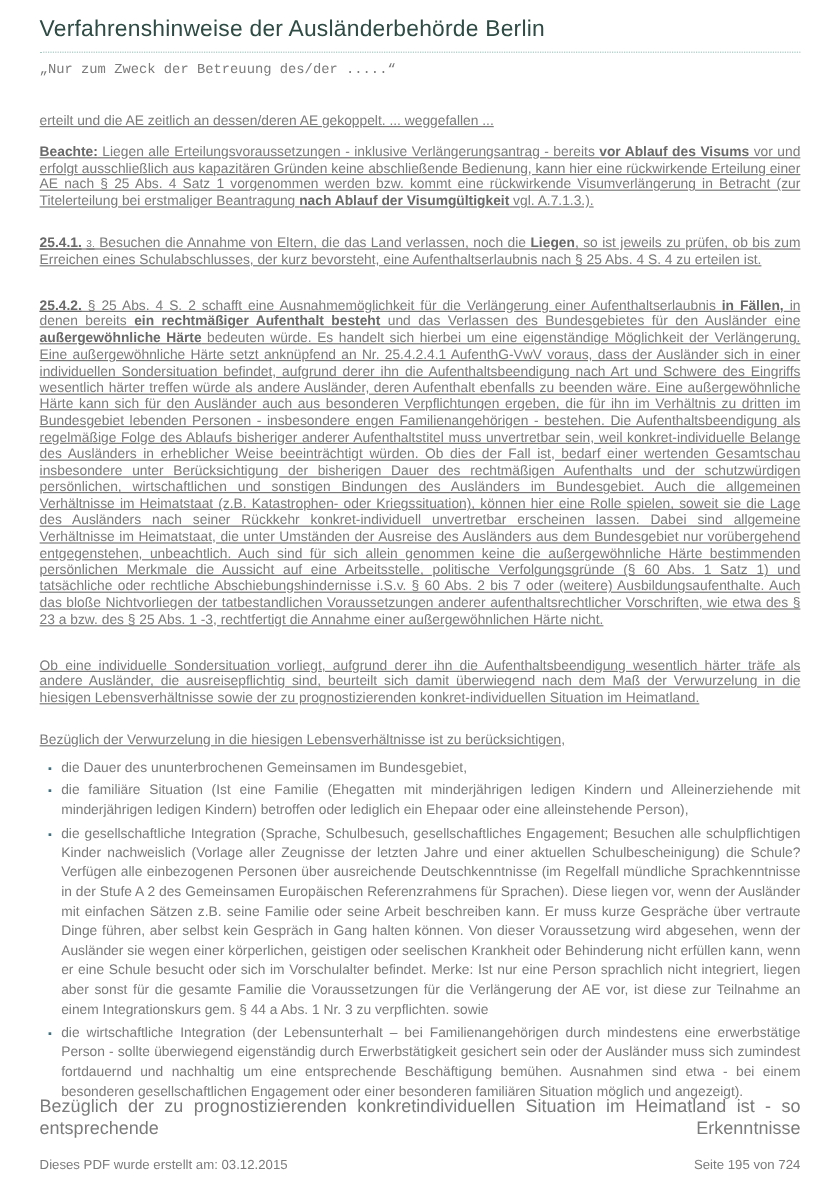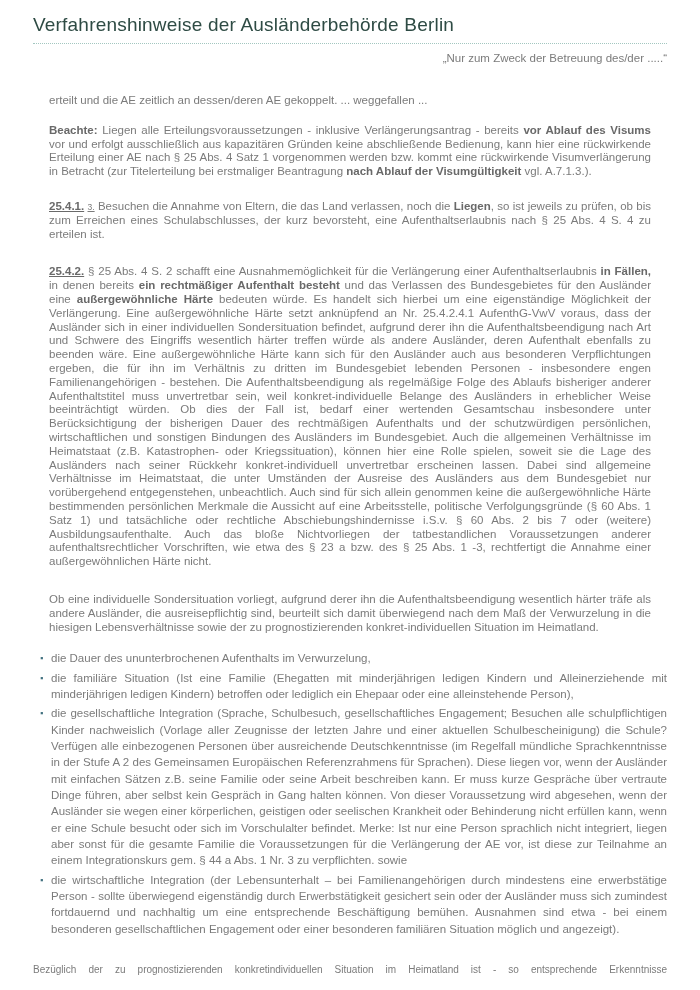--- a/index.html
+++ b/index.html
@@ -15,30 +15,32 @@
   }
   .doc-title {
     margin:0; padding:0 0 7px 0;
     font-size:19px; font-weight:400;
     color:#2e4b44;
     border-bottom:1px dotted #a3c7c0;
     letter-spacing:0.2px;
   }
   .subtitle {
     margin-top:8px;
-    text-align:right;
+    text-align:left;
     font-size:11.5px;
     color:#7b7b7b;
+    font-family:Liberation Mono, monospace;
   }
   .para {
-    margin:16px;
+    margin:0;
     font-size:11.5px;
     line-height:1.2;
     text-align:justify;
     color:#7b7b7b;
+    text-decoration:underline;
   }
   .mt-xl { margin-top:30px; }
   .mt-l  { margin-top:24px; }
   .mt-m  { margin-top:21px; }
   .mt-s  { margin-top:12px; }
   .b  { font-weight:bold; color:#696969; }
   .u  { text-decoration:underline; }
   .sm { font-size:8.5px; }
   ul.criteria {
     list-style:none;
@@ -56,23 +58,23 @@
   .bullet {
     flex:none;
     width:11px;
     font-size:9px;
     line-height:16px;
     color:#40707f;
   }
   .li-text { flex:1; }
   .closing {
     position:absolute;
-    left:33px; right:33px; bottom:14px;
+    left:33px; right:33px; bottom:40px;
     margin:0;
-    font-size:10px;
+    font-size:15px;
     line-height:1.2;
     text-align:justify;
     text-align-last:justify;
     color:#7b7b7b;
     background:transparent;
   }
   .footer {
     position:absolute;
     left:33px; right:33px; bottom:13px;
     display:flex;
@@ -93,36 +95,41 @@
   <p class="para mt-xl">erteilt und die AE zeitlich an dessen/deren AE gekoppelt. ... weggefallen ...</p>
 
   <p class="para mt-s"><span class="b">Beachte:</span><span> Liegen alle Erteilungsvoraussetzungen - inklusive Verlängerungsantrag - bereits </span><span class="b">vor Ablauf des Visums</span><span> vor und erfolgt ausschließlich aus kapazitären Gründen keine abschließende Bedienung, kann hier eine rückwirkende Erteilung einer AE nach § 25 Abs. 4 Satz 1 vorgenommen werden bzw. kommt eine rückwirkende Visumverlängerung in Betracht (zur Titelerteilung bei erstmaliger Beantragung </span><span class="b">nach Ablauf der Visumgültigkeit</span><span> vgl. A.7.1.3.).</span></p>
 
   <p class="para mt-m"><span class="b u">25.4.1.</span><span> </span><span class="u sm">3.</span><span> Besuchen die Annahme von Eltern, die das Land verlassen, noch die </span><span class="b">Liegen</span><span>, so ist jeweils zu prüfen, ob bis zum Erreichen eines Schulabschlusses, der kurz bevorsteht, eine Aufenthaltserlaubnis nach § 25 Abs. 4 S. 4 zu erteilen ist.</span></p>
 
   <p class="para mt-l"><span class="b u">25.4.2.</span><span> § 25 Abs. 4 S. 2 schafft eine Ausnahmemöglichkeit für die Verlängerung einer Aufenthaltserlaubnis </span><span class="b">in Fällen,</span><span> in denen bereits </span><span class="b">ein rechtmäßiger Aufenthalt besteht</span><span> und das Verlassen des Bundesgebietes für den Ausländer eine </span><span class="b">außergewöhnliche Härte</span><span> bedeuten würde. Es handelt sich hierbei um eine eigenständige Möglichkeit der Verlängerung. Eine außergewöhnliche Härte setzt anknüpfend an Nr. 25.4.2.4.1 AufenthG-VwV voraus, dass der Ausländer sich in einer individuellen Sondersituation befindet, aufgrund derer ihn die Aufenthaltsbeendigung nach Art und Schwere des Eingriffs wesentlich härter treffen würde als andere Ausländer, deren Aufenthalt ebenfalls zu beenden wäre. Eine außergewöhnliche Härte kann sich für den Ausländer auch aus besonderen Verpflichtungen ergeben, die für ihn im Verhältnis zu dritten im Bundesgebiet lebenden Personen - insbesondere engen Familienangehörigen - bestehen. Die Aufenthaltsbeendigung als regelmäßige Folge des Ablaufs bisheriger anderer Aufenthaltstitel muss unvertretbar sein, weil konkret-individuelle Belange des Ausländers in erheblicher Weise beeinträchtigt würden. Ob dies der Fall ist, bedarf einer wertenden Gesamtschau insbesondere unter Berücksichtigung der bisherigen Dauer des rechtmäßigen Aufenthalts und der schutzwürdigen persönlichen, wirtschaftlichen und sonstigen Bindungen des Ausländers im Bundesgebiet. Auch die allgemeinen Verhältnisse im Heimatstaat (z.B. Katastrophen- oder Kriegssituation), können hier eine Rolle spielen, soweit sie die Lage des Ausländers nach seiner Rückkehr konkret-individuell unvertretbar erscheinen lassen. Dabei sind allgemeine Verhältnisse im Heimatstaat, die unter Umständen der Ausreise des Ausländers aus dem Bundesgebiet nur vorübergehend entgegenstehen, unbeachtlich. Auch sind für sich allein genommen keine die außergewöhnliche Härte bestimmenden persönlichen Merkmale die Aussicht auf eine Arbeitsstelle, politische Verfolgungsgründe (§ 60 Abs. 1 Satz 1) und tatsächliche oder rechtliche Abschiebungshindernisse i.S.v. § 60 Abs. 2 bis 7 oder (weitere) Ausbildungsaufenthalte. Auch das bloße Nichtvorliegen der tatbestandlichen Voraussetzungen anderer aufenthaltsrechtlicher Vorschriften, wie etwa des § 23 a bzw. des § 25 Abs. 1 -3, rechtfertigt die Annahme einer außergewöhnlichen Härte nicht.</span></p>
 
   <p class="para mt-l">Ob eine individuelle Sondersituation vorliegt, aufgrund derer ihn die Aufenthaltsbeendigung wesentlich härter träfe als andere Ausländer, die ausreisepflichtig sind, beurteilt sich damit überwiegend nach dem Maß der Verwurzelung in die hiesigen Lebensverhältnisse sowie der zu prognostizierenden konkret-individuellen Situation im Heimatland.</p>
 
+  <p class="para mt-m">Bezüglich der  Verwurzelung in die hiesigen Lebensverhältnisse ist zu berücksichtigen,</p>
 
   <ul class="criteria">
       <li>
         <span class="bullet">▪</span>
-        <span class="li-text">die Dauer des ununterbrochenen Aufenthalts im Verwurzelung,</span>
+        <span class="li-text">die Dauer des ununterbrochenen Gemeinsamen im Bundesgebiet,</span>
       </li>
       <li>
         <span class="bullet">▪</span>
         <span class="li-text">die familiäre Situation (Ist eine Familie (Ehegatten mit minderjährigen ledigen Kindern und Alleinerziehende mit minderjährigen ledigen Kindern) betroffen oder lediglich ein Ehepaar oder eine alleinstehende Person),</span>
       </li>
       <li>
         <span class="bullet">▪</span>
         <span class="li-text">die gesellschaftliche Integration (Sprache, Schulbesuch, gesellschaftliches Engagement; Besuchen alle schulpflichtigen Kinder nachweislich (Vorlage aller Zeugnisse der letzten Jahre und einer aktuellen Schulbescheinigung) die Schule? Verfügen alle einbezogenen Personen über ausreichende Deutschkenntnisse (im Regelfall mündliche Sprachkenntnisse in der Stufe A 2 des Gemeinsamen Europäischen Referenzrahmens für Sprachen). Diese liegen vor, wenn der Ausländer mit einfachen Sätzen z.B. seine Familie oder seine Arbeit beschreiben kann. Er muss kurze Gespräche über vertraute Dinge führen, aber selbst kein Gespräch in Gang halten können. Von dieser Voraussetzung wird abgesehen, wenn der Ausländer sie wegen einer körperlichen, geistigen oder seelischen Krankheit oder Behinderung nicht erfüllen kann, wenn er eine Schule besucht oder sich im Vorschulalter befindet. Merke: Ist nur eine Person sprachlich nicht integriert, liegen aber sonst für die gesamte Familie die Voraussetzungen für die Verlängerung der AE vor, ist diese zur Teilnahme an einem Integrationskurs gem. § 44 a Abs. 1 Nr. 3 zu verpflichten. sowie</span>
       </li>
       <li>
         <span class="bullet">▪</span>
         <span class="li-text">die  wirtschaftliche Integration (der Lebensunterhalt – bei Familienangehörigen durch mindestens eine erwerbstätige Person - sollte überwiegend eigenständig durch Erwerbstätigkeit gesichert sein oder der Ausländer muss sich zumindest fortdauernd und nachhaltig um eine entsprechende Beschäftigung bemühen. Ausnahmen sind etwa - bei einem besonderen gesellschaftlichen Engagement oder einer besonderen familiären Situation möglich und angezeigt).</span>
       </li>
     </ul>
 
   <p class="closing">Bezüglich der zu prognostizierenden konkretindividuellen Situation im Heimatland ist - so entsprechende Erkenntnisse</p>
 
+  <div class="footer">
+    <span>Dieses PDF wurde erstellt am: 03.12.2015</span>
+    <span>Seite 195 von 724</span>
+  </div>
 
 </div>
 
 </body></html>

